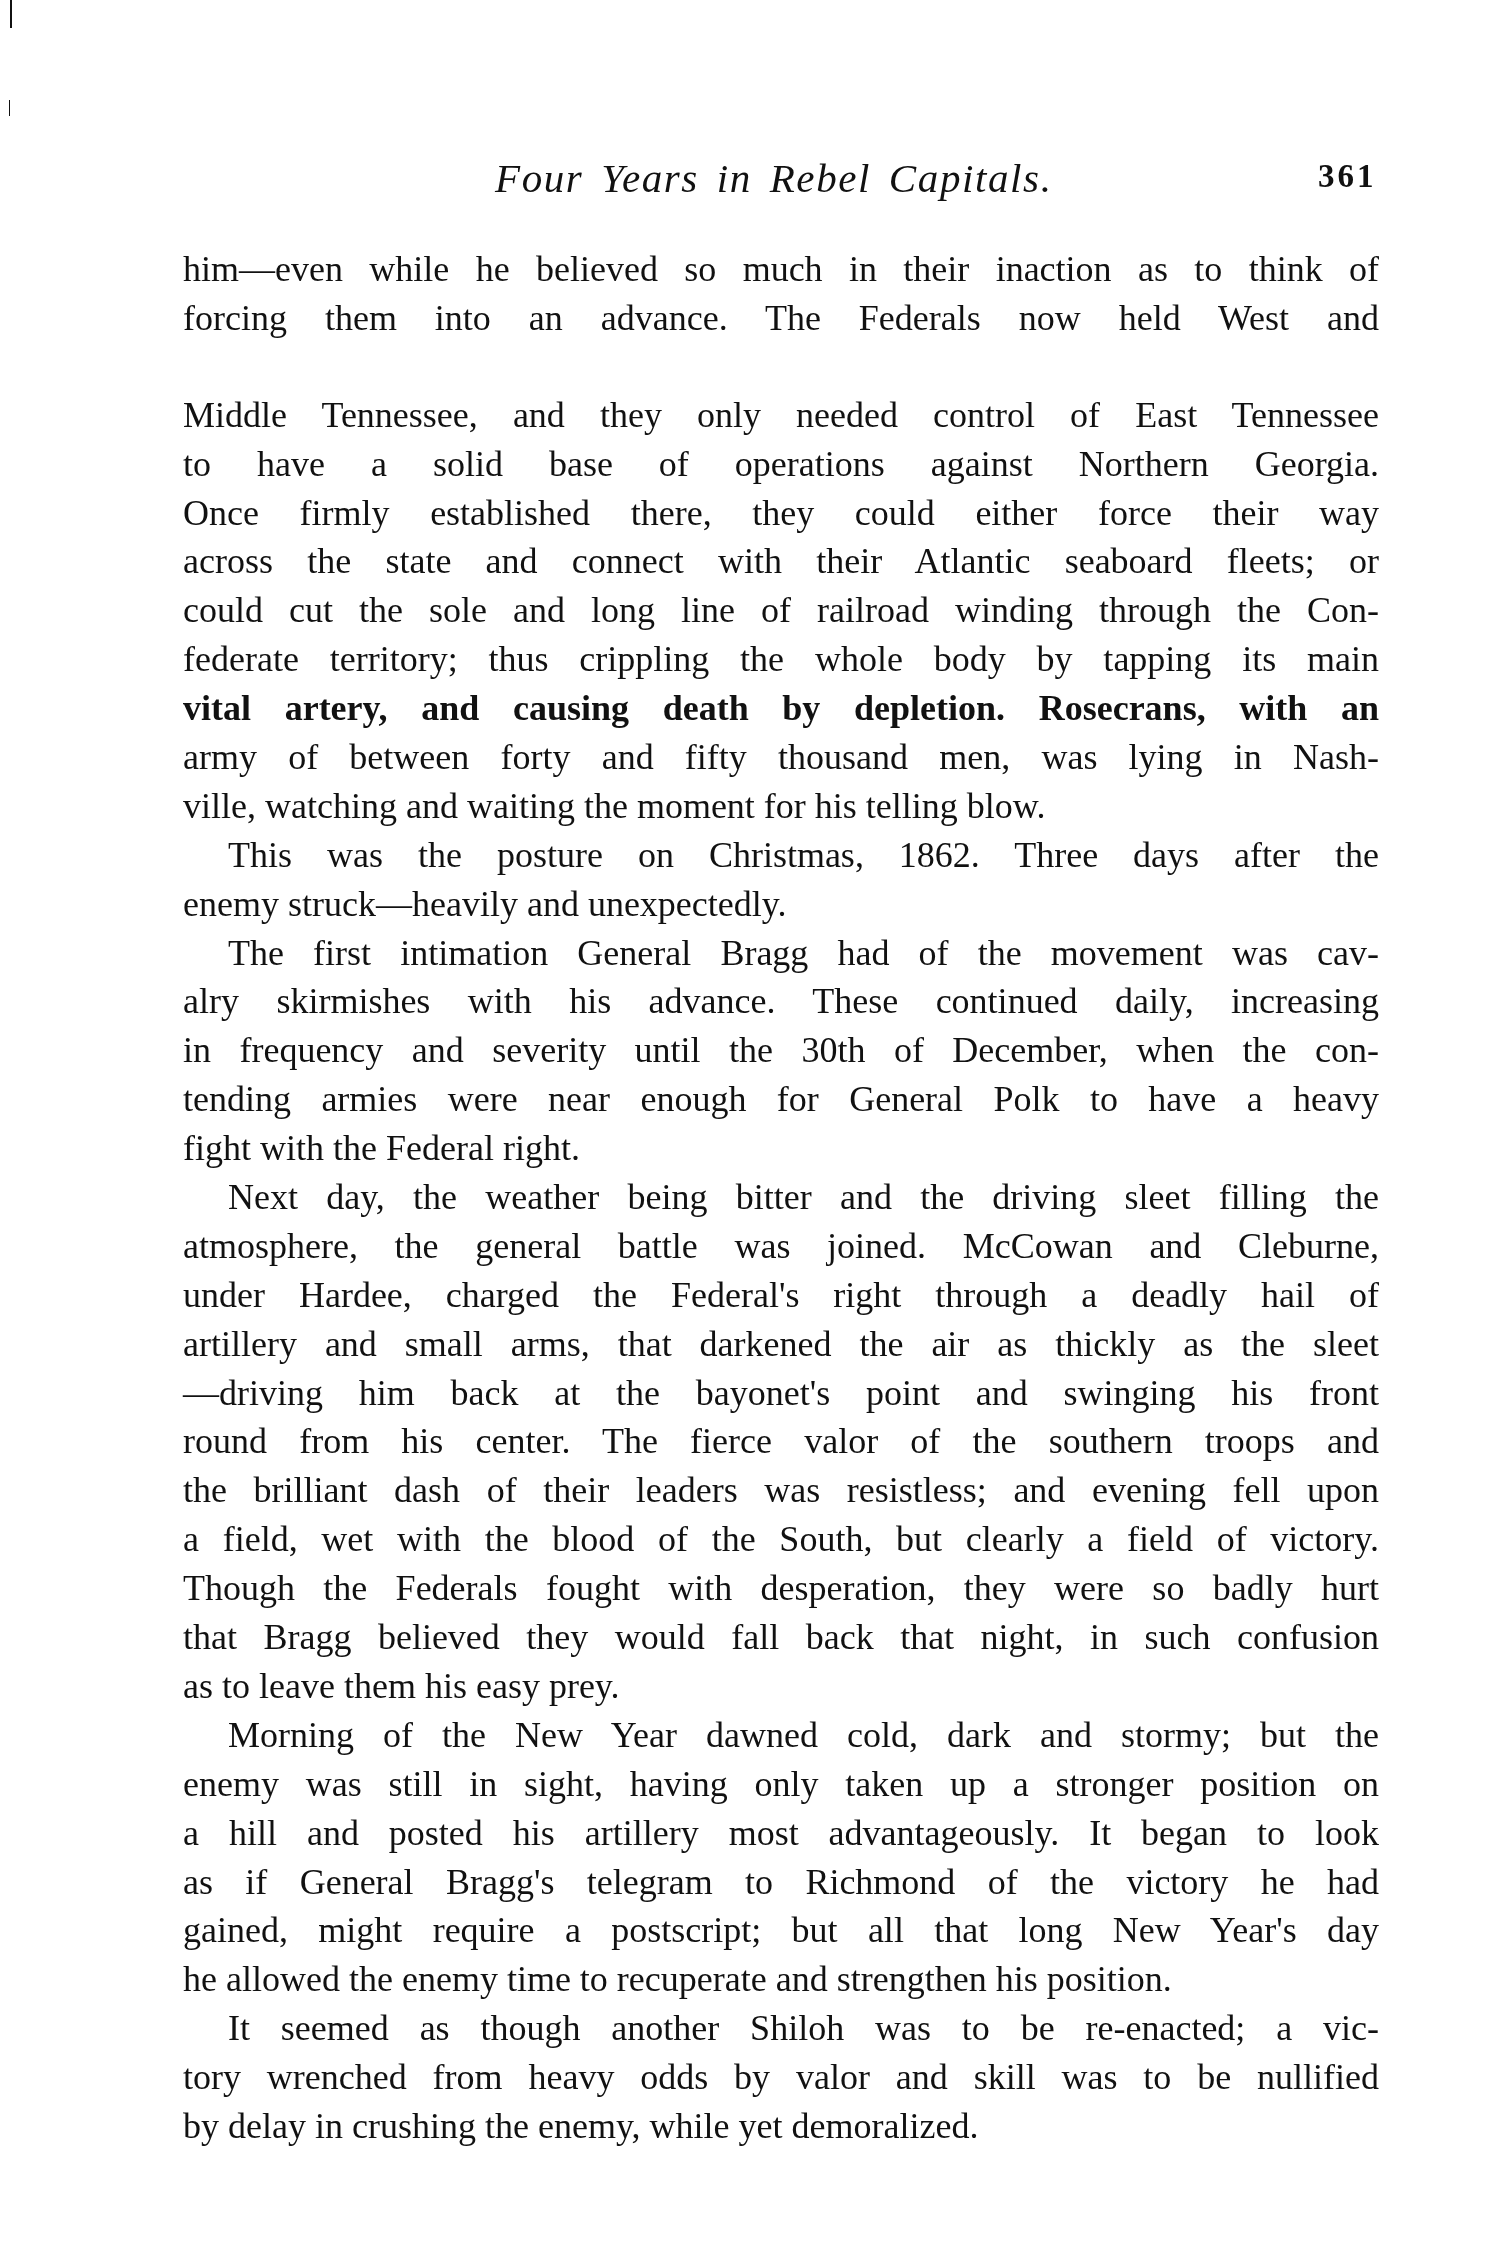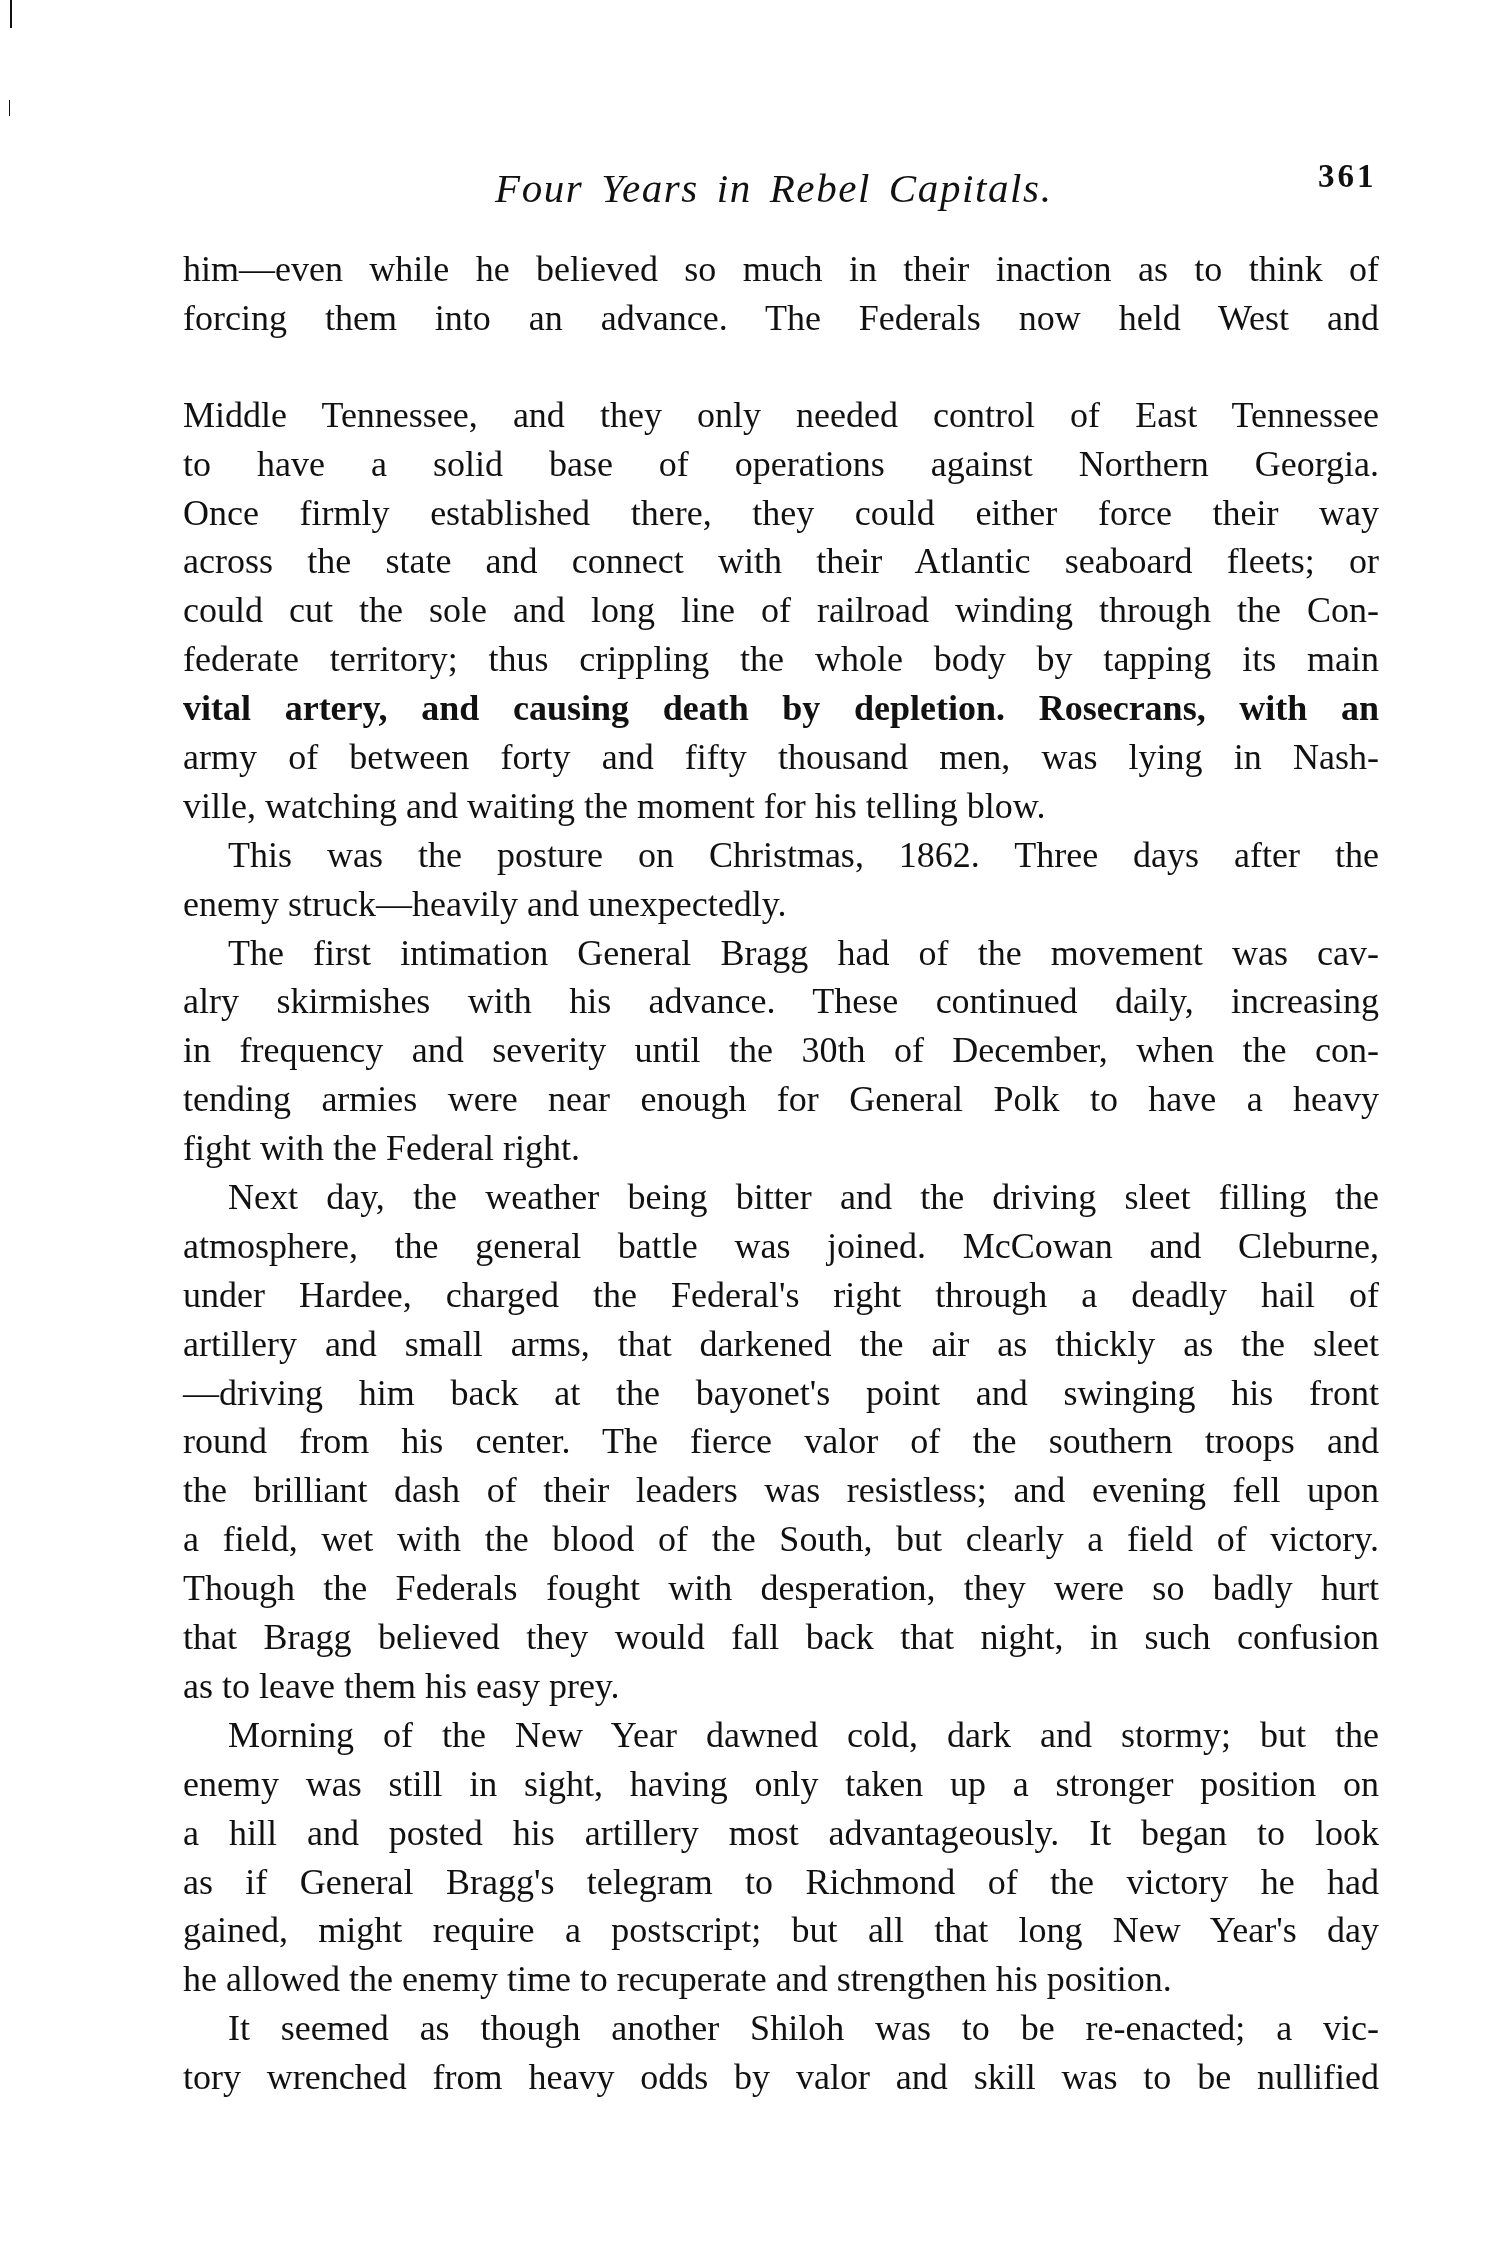--- a/index.html
+++ b/index.html
@@ -34,21 +34,21 @@
     .running-head {
       position: absolute;
       left: 0;
       top: 150px;
       width: 1490px;
       height: 50px;
     }
     .running-title {
       position: absolute;
       left: 495px;
-      top: 14px;
+      top: 4px;
       width: 565px;
       font-style: italic;
       font-size: 41px;
       letter-spacing: 1.6px;
       word-spacing: 6px;
       line-height: 48px;
       white-space: nowrap;
     }
     .page-number {
       position: absolute;
@@ -137,14 +137,15 @@
       <span class="line indent" style="white-space: normal;">Morning of the New Year dawned cold, dark and stormy; but the</span>
       <span class="line" style="white-space: normal;">enemy was still in sight, having only taken up a stronger position on</span>
       <span class="line" style="white-space: normal;">a hill and posted his artillery most advantageously.  It began to look</span>
       <span class="line" style="white-space: normal;">as if General Bragg's telegram to Richmond of the victory he had</span>
       <span class="line" style="white-space: normal;">gained, might require a postscript; but all that long New Year's day</span>
       <span class="line last">he allowed the enemy time to recuperate and strengthen his position.</span>
     </div>
     <div class="paragraph">
       <span class="line indent" style="white-space: normal;">It seemed as though another Shiloh was to be re-enacted; a vic-</span>
       <span class="line" style="white-space: normal;">tory wrenched from heavy odds by valor and skill was to be nullified</span>
+      <span class="line last">by delay in crushing the enemy, while yet demoralized.</span>
     </div>
   </main>
 
 </body></html>

